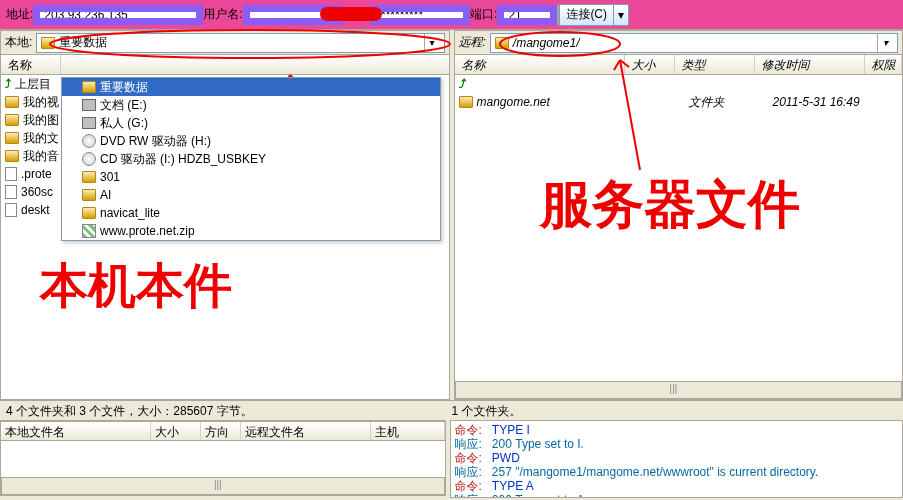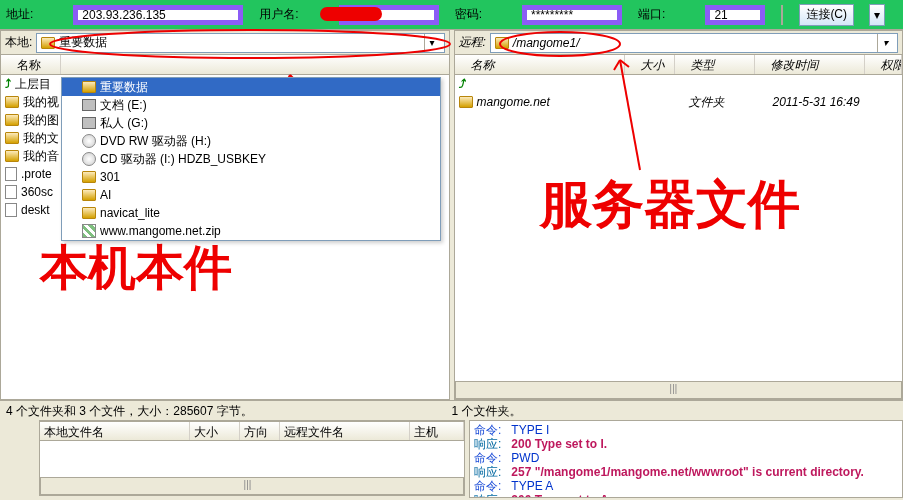--- a/index.html
+++ b/index.html
@@ -1,20 +1,20 @@
 <!DOCTYPE html>
 <html><head>
 <meta charset="utf-8">
 <style>
 * { box-sizing: border-box; margin: 0; padding: 0; font-family: "Microsoft YaHei", SimSun, Arial, sans-serif; font-size: 12px; }
 body { background: #ece9d8; width: 903px; height: 500px; overflow: hidden; position: relative; }
 
-.top-bar { display: flex; align-items: center; gap: 16px; padding: 4px 6px; background: #22c55e; border-bottom: 1px solid #aca899; height: 30px; }
+.top-bar { display: flex; align-items: center; gap: 0; padding: 4px 6px; background: #ec4899; border-bottom: 1px solid #aca899; height: 30px; }
 .top-bar label { white-space: nowrap; }
-.top-bar input { border: 5px solid #8b5cf6; height: 20px; padding: 0 4px; background: #fff; margin-left: 24px; }
+.top-bar input { border: 7px solid #8b5cf6; height: 20px; padding: 0 4px; background: #fff; }
 .top-bar .addr { width: 170px; }
 .top-bar .user { width: 100px; }
 .top-bar .pass { width: 100px; }
 .top-bar .port { width: 60px; }
 .btn-connect { background: linear-gradient(#fff,#d4e7f7); border: 1px solid #7f9db9; height: 22px; padding: 0 6px; cursor: pointer; }
 .btn-drop { width: 16px; height: 22px; border: 1px solid #7f9db9; background: linear-gradient(#fff,#d4e7f7); margin-left: -1px; cursor:pointer; }
 .divider-v { width: 2px; height: 20px; background: #aca899; }
 
 .main { display: flex; height: 370px; }
 .panel { flex: 1; display: flex; flex-direction: column; border: 1px solid #aca899; background: #fff; position: relative; overflow: hidden;}
@@ -22,43 +22,43 @@
 .panel.right { margin-left: 2px; font-style: italic; }
 
 .path-row { display: flex; align-items: center; background: #ece9d8; border-bottom: 1px solid #aca899; padding: 2px 4px; gap: 4px; height: 24px; }
 .path-row label { white-space: nowrap; }
 .path-field { flex: 1; display: flex; align-items:center; border: 1px solid #7f9db9; background: #fff; height: 20px; padding: 0 4px; gap: 4px;}
 .folder-icon { width: 14px; height: 12px; background: linear-gradient(#fceabb,#d4a000); border: 1px solid #b8860b; display:inline-block; border-radius: 1px;}
 .arrow-down { width: 16px; height: 18px; border-left: 1px solid #aca899; display:flex;align-items:center;justify-content:center;cursor:pointer;}
 .arrow-down::after{content:"▾";font-size:10px;color:#000;}
 
 .list-head { display: flex; background: linear-gradient(#fff,#ece9d8); border-bottom: 1px solid #aca899; height: 20px; }
-.list-head .col { border-right: 1px solid #d4d0c8; padding: 2px 16px; white-space: nowrap; overflow:hidden; }
+.list-head .col { border-right: 1px solid #d4d0c8; padding: 2px 7px; white-space: nowrap; overflow:hidden; }
 .list-body { flex:1; overflow:auto; background:#fff; font-family: SimSun, monospace; }
 .row { display:flex; align-items:center; height: 18px; padding: 0 4px; gap:4px; white-space:nowrap; }
 .row.selected { background:#316ac5; color:#fff; }
 .icon-up { color:#008000; font-weight:bold; }
 .icon-drive { width:14px;height:12px;background:#bfbfbf;border:1px solid #666;display:inline-block;}
 .icon-cd { width:14px;height:14px;border-radius:50%;background:radial-gradient(#fff,#ccc);border:1px solid #888;display:inline-block;}
 .icon-zip { width:14px;height:14px;background:repeating-linear-gradient(45deg,#7fbf7f 0 3px,#fff 3px 6px);border:1px solid #888;display:inline-block;}
 
 .dropdown { position:absolute; top:46px; left:60px; width:380px; background:#fff; border:1px solid #7f9db9; z-index:10; box-shadow:2px 2px 4px rgba(0,0,0,.2);}
 .dropdown .row { padding-left: 20px; }
 
 .status { height: 20px; background:#ece9d8; border-top:1px solid #aca899; padding:2px 6px; display:flex;}
 .status .half { flex:1; }
 
 .queue-head { display:flex; background:linear-gradient(#fff,#ece9d8); border-top:1px solid #aca899; border-bottom:1px solid #aca899; height:20px;}
 .queue-head .col { border-right:1px solid #d4d0c8; padding:2px 4px;}
 
 .log { height:78px; background:#fff; border:1px solid #aca899; overflow:auto; font-family: Consolas, monospace; font-size:11px; padding:2px 4px; line-height:14px;}
-.log .cmd-lbl { color:#1d4ed8; }
+.log .cmd-lbl { color:#b91c1c; }
 .log .cmd { color:#0033cc; }
 .log .resp-lbl { color:#0369a1; }
-.log .resp { color:#be185d;font-weight:bold; }
+.log .resp { color:#0369a1; }
 
 .scroll-bottom { height:18px; background:#ece9d8; border:1px solid #aca899; position:relative;}
 .scroll-bottom::after{content:"|||"; position:absolute; left:48%; top:1px; color:#888; font-size:10px;}
 
 .annotation { pointer-events:none; position:absolute; color:#e00; font-weight:bold; }
 .redact { position:absolute; background:#e00; border-radius:8px; }
 
 svg.overlay { position:absolute; top:0; left:0; pointer-events:none; }
 </style>
 </head>
@@ -157,21 +157,21 @@
         <div class="row ">
           <span class="folder-icon"></span>
           <span>AI</span>
         </div>
         <div class="row ">
           <span class="folder-icon"></span>
           <span>navicat_lite</span>
         </div>
         <div class="row ">
           <span class="icon-zip"></span>
-          <span>www.mangome.net.zip</span>
+          <span>www.prote.net.zip</span>
         </div>
       </div>
   </div>
 
   <div class="panel right">
     <div class="path-row">
       <label>远程:</label>
       <div class="path-field">
         <span class="folder-icon"></span>
         <span>/mangome1/</span>
@@ -203,21 +203,21 @@
       </div>
     <div class="scroll-bottom"></div>
   </div>
 </div>
 
 <div class="status">
   <div class="half">4 个文件夹和 3 个文件，大小：285607 字节。</div>
   <div class="half">1 个文件夹。</div>
 </div>
 
-<div style="display:flex; height:76px;margin-left:39px;">
+<div style="display:flex; height:76px;">
   <div style="flex:1; display:flex; flex-direction:column; border:1px solid #aca899; margin-right:2px;">
     <div class="queue-head">
       <div class="col" style="width:150px">本地文件名</div>
       <div class="col" style="width:50px">大小</div>
       <div class="col" style="width:40px">方向</div>
       <div class="col" style="width:130px">远程文件名</div>
       <div class="col" style="flex:1">主机</div>
     </div>
     <div style="flex:1;background:#fff;"></div>
     <div class="scroll-bottom"></div>
@@ -233,14 +233,14 @@
 </div>
 
 <svg class="overlay" width="903" height="500">
   <ellipse cx="250" cy="44" rx="200" ry="14" fill="none" stroke="#e00" stroke-width="2"></ellipse>
   <ellipse cx="560" cy="44" rx="60" ry="12" fill="none" stroke="#e00" stroke-width="2"></ellipse>
   <path d="M320,150 L290,75" stroke="#e00" stroke-width="2" fill="none"></path>
   <path d="M290,75 l-5,10 M290,75 l8,8" stroke="#e00" stroke-width="2" fill="none"></path>
   <path d="M640,170 L620,60" stroke="#e00" stroke-width="2" fill="none"></path>
   <path d="M620,60 l-6,10 M620,60 l9,7" stroke="#e00" stroke-width="2" fill="none"></path>
 </svg>
-<div class="annotation" style="left:40px; top:236px; font-size:48px; font-family:'KaiTi',cursive;">本机本件</div>
+<div class="annotation" style="left:40px; top:254px; font-size:48px; font-family:'KaiTi',cursive;">本机本件</div>
 <div class="annotation" style="left:540px; top:170px; font-size:52px; font-family:'KaiTi',cursive;">服务器文件</div>
 
 </body></html>

